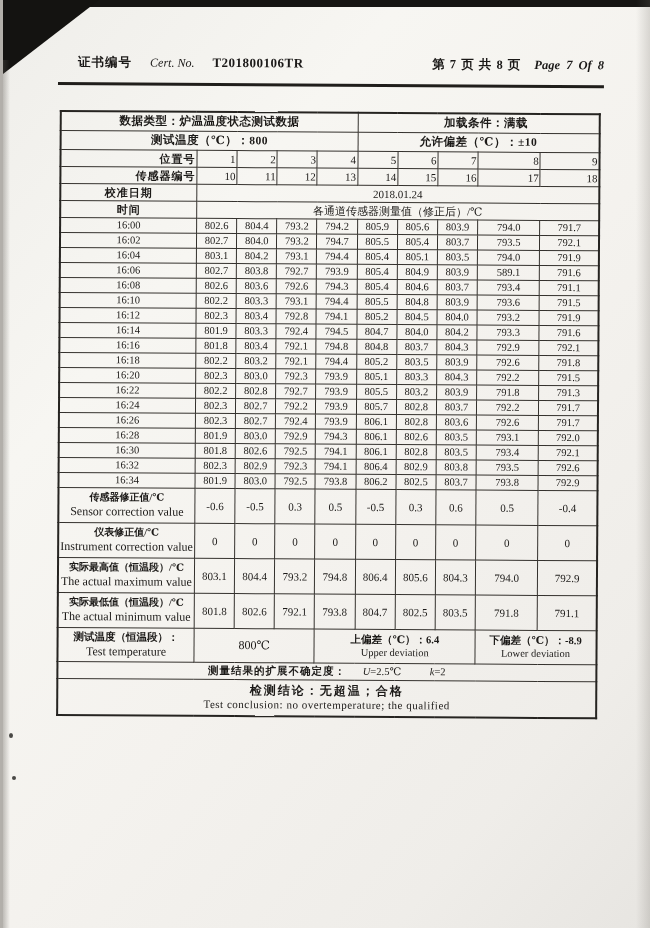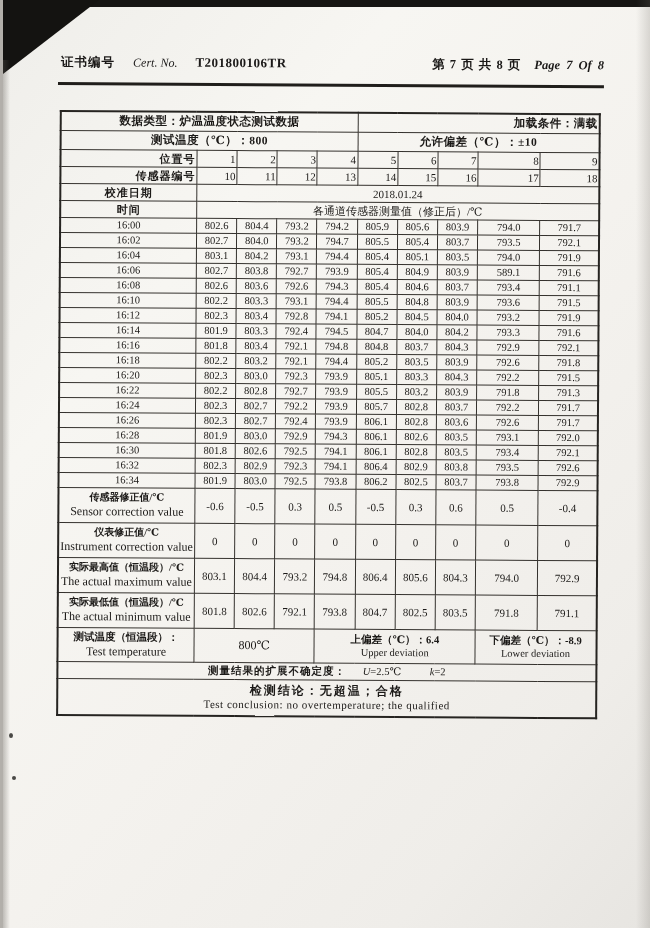--- a/index.html
+++ b/index.html
@@ -23,41 +23,41 @@
   .dot{position:absolute;background:#4a4946;border-radius:50%;}
   .dot.d1{left:6px;top:733px;width:4px;height:5px;}
   .dot.d2{left:9px;top:776px;width:4px;height:4px;}
 
   .content{position:absolute;left:0;top:0;width:650px;
     transform:rotate(0.35deg);transform-origin:60px 80px;}
 
   
   .hdr{position:absolute;top:52px;left:58px;width:543px;display:flex;
     justify-content:space-between;align-items:baseline;}
-  .hdr .cn{font-weight:bold;font-size:12.5px;letter-spacing:1px;}
+  .hdr .cn{font-weight:bold;font-size:12.5px;letter-spacing:1px;margin-left:17px;}
   .hdr .en-it{font-style:italic;font-size:12px;margin:0 14px;}
   .hdr .cert-no{font-weight:bold;font-size:13px;letter-spacing:0.5px;}
   .hdr .pg-en{font-weight:bold;font-style:italic;font-size:12.5px;margin-left:9px;word-spacing:3px;}
   .rule{position:absolute;top:82px;left:55px;width:546px;height:0;
     border-bottom:3px solid #201e1b;}
 
   
   table.main{
     position:absolute;top:110px;left:57px;
     border-collapse:collapse;table-layout:fixed;width:541px;
     border:2px solid #262421;
   }
   td{
     border:1px solid #35322e;
     text-align:center;vertical-align:middle;
     font-size:11px;line-height:1.15;color:#1c1a18;
     padding:0 1px;overflow:hidden;white-space:nowrap;
   }
   .r-meta td{height:18px;font-weight:bold;font-size:11.5px;letter-spacing:0.5px;}
-  .meta-r{text-align:right;padding-left:16px;}
+  .meta-r{text-align:center;padding-left:16px;}
   .r-hdr td{height:16px;text-align:right;}
   .r-cal td{height:16px;}
   .c-label{font-weight:bold;font-size:11px;letter-spacing:1px;}
   .r-data td{height:14px;font-size:10.5px;}
   .r-sum td{height:34px;}
   .c-sumlabel{font-weight:bold;font-size:10px;letter-spacing:0;line-height:1.25;}
   .c-sumlabel .en{font-weight:normal;font-size:12px;letter-spacing:0;}
   .r-dev td{height:33px;margin-left:28px;}
   .dev-cn{font-weight:bold;font-size:10.5px;}
   .dev-en{font-size:10.5px;}

